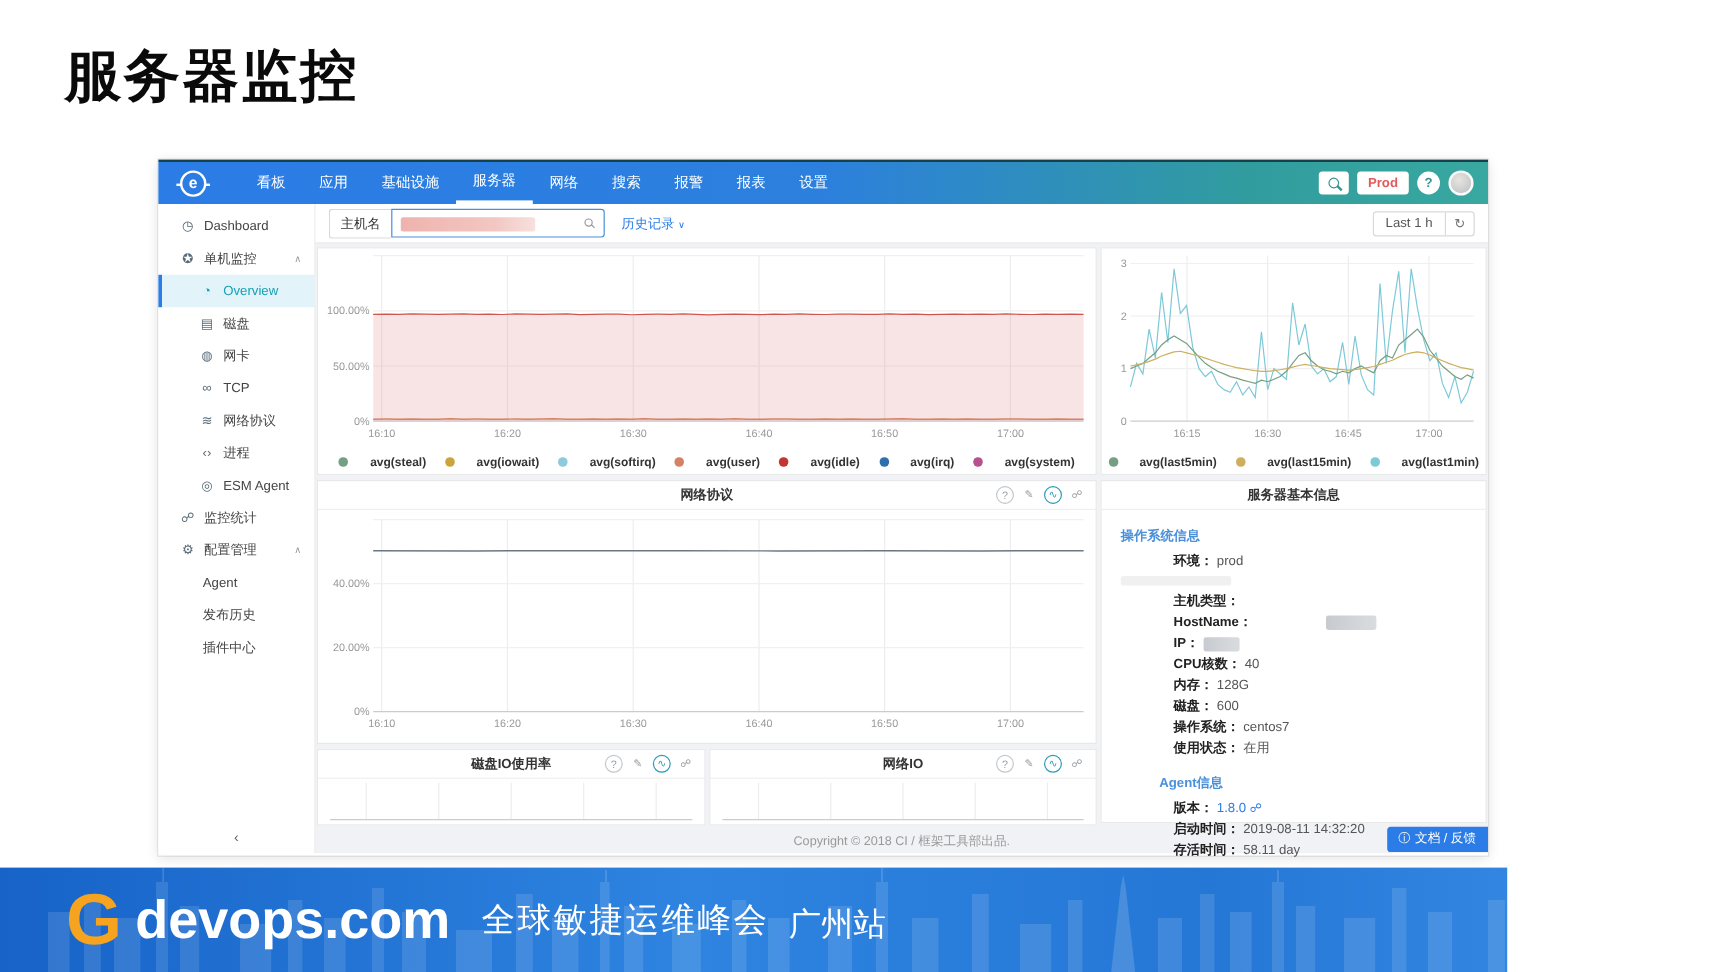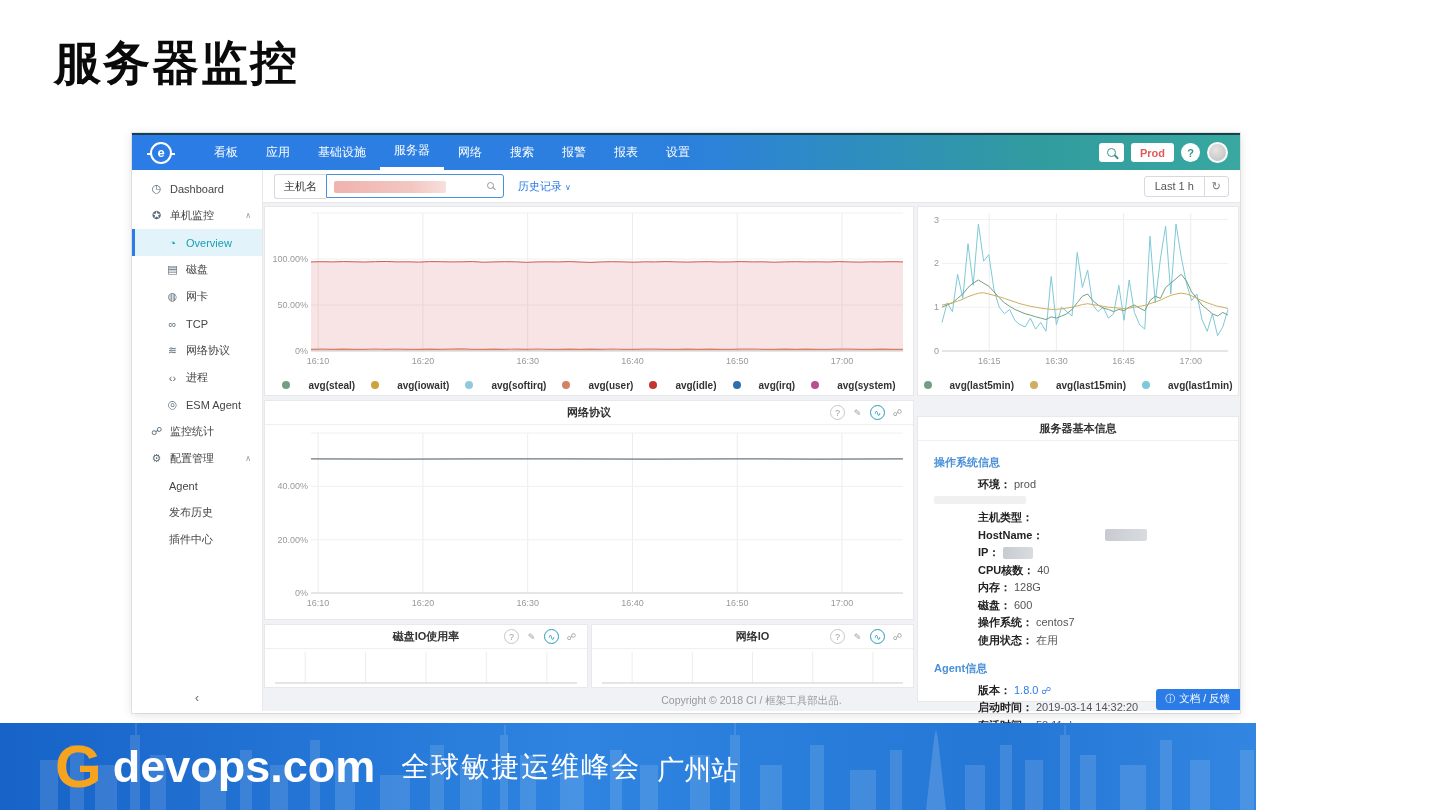--- a/index.html
+++ b/index.html
@@ -62,40 +62,40 @@
   .timegroup { margin-left:auto; display:flex; border:1px solid #d9d9d9; border-radius:3px; background:#fff; }
   .timegroup .seg { font-size:11px; color:#555; padding:3px 10px; cursor:pointer; }
   .timegroup .seg + .seg { border-left:1px solid #d9d9d9; padding:3px 7px; color:#777; }
 
   
   .content { position:absolute; left:0; right:0; top:33px; bottom:0; }
   .panel { position:absolute; background:#fff; border:1px solid #e8e8e8; }
   #p-cpu  { left:1px;   top:3px;   width:650px; height:190px; }
   #p-load { left:654px; top:3px;   width:322px; height:190px; }
   #p-mem  { left:1px;   top:197px; width:650px; height:220px; }
-  #p-info { left:654px; top:213px; width:322px; height:286px; }
+  #p-info { left:654px; top:197px; width:322px; height:286px; }
   #p-disk { left:1px;   top:421px; width:324px; height:64px; }
   #p-net  { left:328px; top:421px; width:323px; height:64px; }
   .phead { height:24px; border-bottom:1px solid #efefef; display:flex; align-items:center; position:relative; }
   .ptitle { position:absolute; left:0; right:0; text-align:center; font-size:11px; font-weight:700; color:#333; }
   .picons { margin-left:auto; display:flex; gap:5px; padding-right:8px; position:relative; }
   .hicon { width:15px; height:15px; display:flex; align-items:center; justify-content:center; font-size:9px; color:#9aa0a6; cursor:pointer; }
   .hicon.circled { border:1px solid #c3c8cc; border-radius:50%; }
   .hicon.accent { border-color:#2b9ab8; color:#2b9ab8; }
   .legend { display:flex; justify-content:center; gap:16px; height:20px; align-items:center; }
   .legend .litem { display:flex; align-items:center; gap:18px; font-size:10px; font-weight:700; color:#333; cursor:pointer; }
   .legend .dot { width:8px; height:8px; border-radius:50%; }
 
   
   .info-body { padding:12px 16px 0 16px; font-size:11px; color:#555; }
   .info-row { margin-bottom:4.5px; line-height:13px; display:flex; align-items:center;margin-left:44px; }
   .info-row .lab { color:#222; font-weight:700; }
   .info-row .val { margin-left:3px; }
   .sect { color:#4a90d9; font-weight:700; margin:2px 0 8px 0; }
-  .sect.gap { margin-top:14px; }
+  .sect.gap { margin-top:14px;margin-left:32px; }
   .blob-line { height:8px; width:92px; background:#e4e4e4; opacity:.55; border-radius:2px; margin:5px 0 7px 0; }
   .blob { height:12px; border-radius:2px; background:linear-gradient(90deg,#c7cbd0,#d9dcdf); }
   .blob.wide { width:42px; margin-left:62px; }
   .blob.small { width:30px; margin-left:4px; }
   .link-val { color:#2b7ce6; margin-left:3px; }
   .link-ic { color:#2b7ce6; font-size:10px; margin-left:3px; }
 
   
   .copyright { position:absolute; left:0; right:0; bottom:3px; text-align:center; color:#999; font-size:10.5px; }
   .docs-btn { position:absolute; right:0; bottom:1px; background:#2b7ce6; color:#fff; font-size:10.5px;
@@ -403,21 +403,21 @@
                   <span class="val">在用</span>
                 </div>
                 <div class="sect gap">Agent信息</div>
                 <div class="info-row">
                   <span class="lab">版本：</span>
                   <span class="link-val">1.8.0</span>
                   <span class="link-ic">☍</span>
                 </div>
                 <div class="info-row">
                   <span class="lab">启动时间：</span>
-                  <span class="val">2019-03-14 14:32:20</span>
+                  <span class="val">2019-08-11 14:32:20</span>
                 </div>
                 <div class="info-row">
                   <span class="lab">存活时间：</span>
                   <span class="val">58.11 day</span>
                 </div>
               </div>
           </div>
 
           <div class="panel" id="p-disk">
             <div class="phead">

